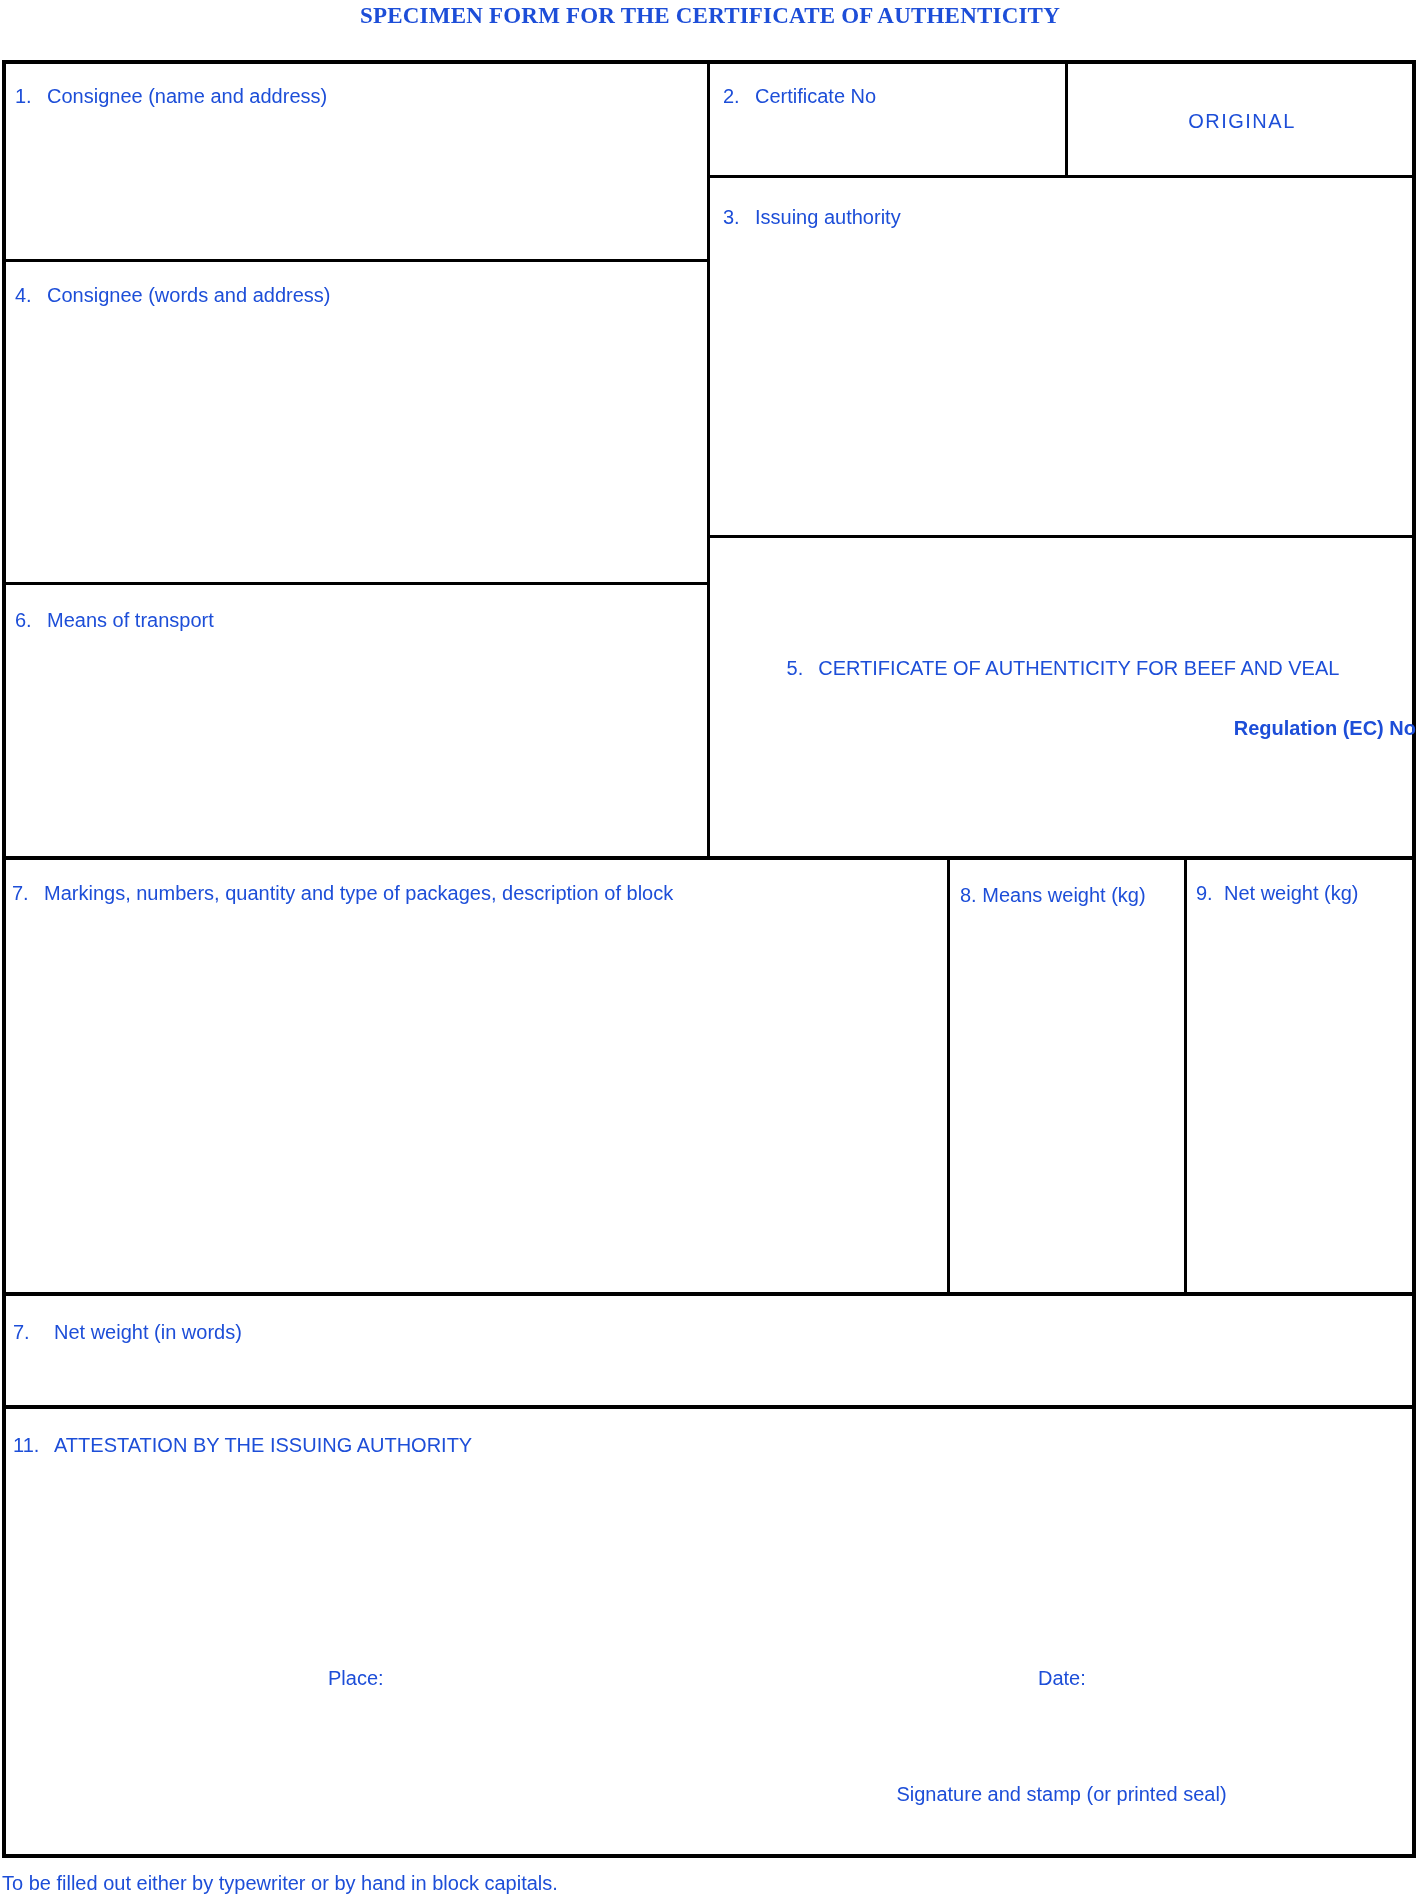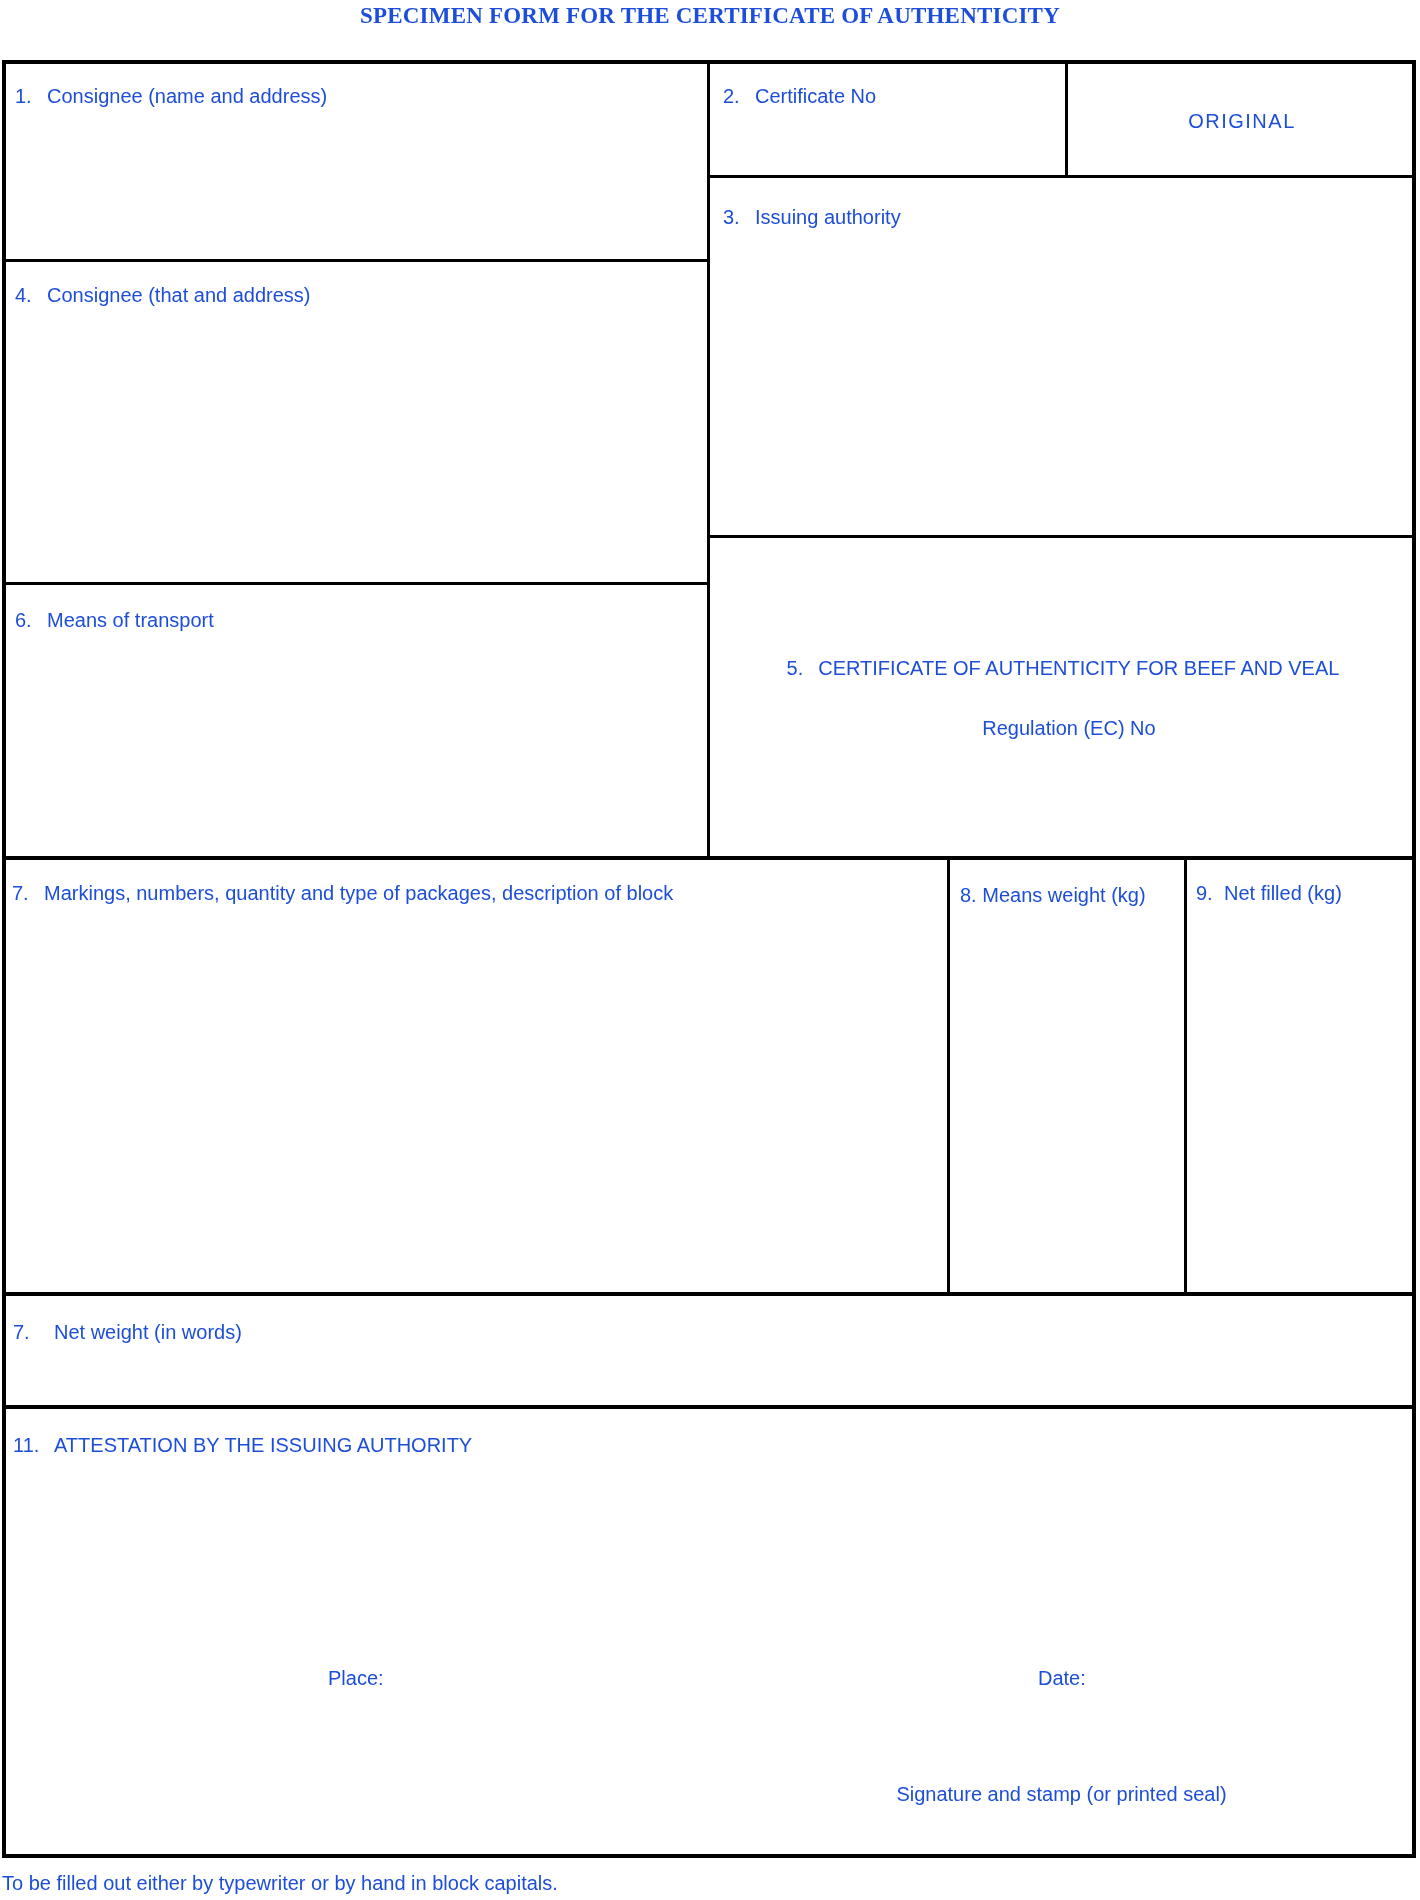--- a/index.html
+++ b/index.html
@@ -51,21 +51,21 @@
   .center-line {
     position: absolute;
     left: 0; width: 100%;
     text-align: center;
     font-size: 20px;
     line-height: 1.2;
     white-space: nowrap;
   }
   .center-line .n5 { font-weight: normal; margin-right: 15px; }
   .center-line b { font-weight: normal; }
-  .sub-shift { padding-left: 12px; box-sizing: border-box; font-weight: normal; }
+  .sub-shift { padding-left: 12px; box-sizing: border-box; font-weight: bold; text-align: right; }
   
   .c8lab {
     position: absolute;
     left: 10px; top: 22px;
     width: 165px;
     font-size: 20px;
     line-height: 1.4;
     text-align: justify;
     padding-left: 28px;
     text-indent: -28px;
@@ -135,21 +135,21 @@
   <div class="cell" style="left:710px; top:178px; width:706px; height:357px;">
     <div class="lab" style="left:13px; top:27px;">
       <span class="num">3.</span>
       <span>Issuing authority</span>
     </div>
   </div>
 
   <div class="cell" style="left:2px; top:262px; width:705px; height:320px;">
     <div class="lab" style="left:13px; top:21px;">
       <span class="num">4.</span>
-      <span>Consignee (that and address)</span>
+      <span>Consignee (words and address)</span>
     </div>
   </div>
 
   <div class="cell" style="left:710px; top:538px; width:706px; height:318px;">
     <div class="center-line" style="top:118px;">
       <span class="n5">5.</span><b>CERTIFICATE OF AUTHENTICITY FOR BEEF AND VEAL</b>
     </div>
     <div class="center-line sub-shift" style="top:178px;">Regulation (EC) No</div>
   </div>
 
@@ -169,21 +169,21 @@
 
   <div class="cell" style="left:950px; top:859px; width:234px; height:433px;">
     <div class="c8lab">
       <span>8.</span> <span>Means weight (kg)</span>
     </div>
   </div>
 
   <div class="cell" style="left:1187px; top:859px; width:229px; height:433px;">
     <div class="lab" style="left:9px; top:22px;">
       <span class="num9">9.</span>
-      <span>Net filled (kg)</span>
+      <span>Net weight (kg)</span>
     </div>
   </div>
 
   <div class="cell" style="left:2px; top:1295px; width:1414px; height:110px;">
     <div class="lab" style="left:11px; top:25px;">
       <span class="numw">7.</span>
       <span>Net weight (in words)</span>
     </div>
   </div>
 

